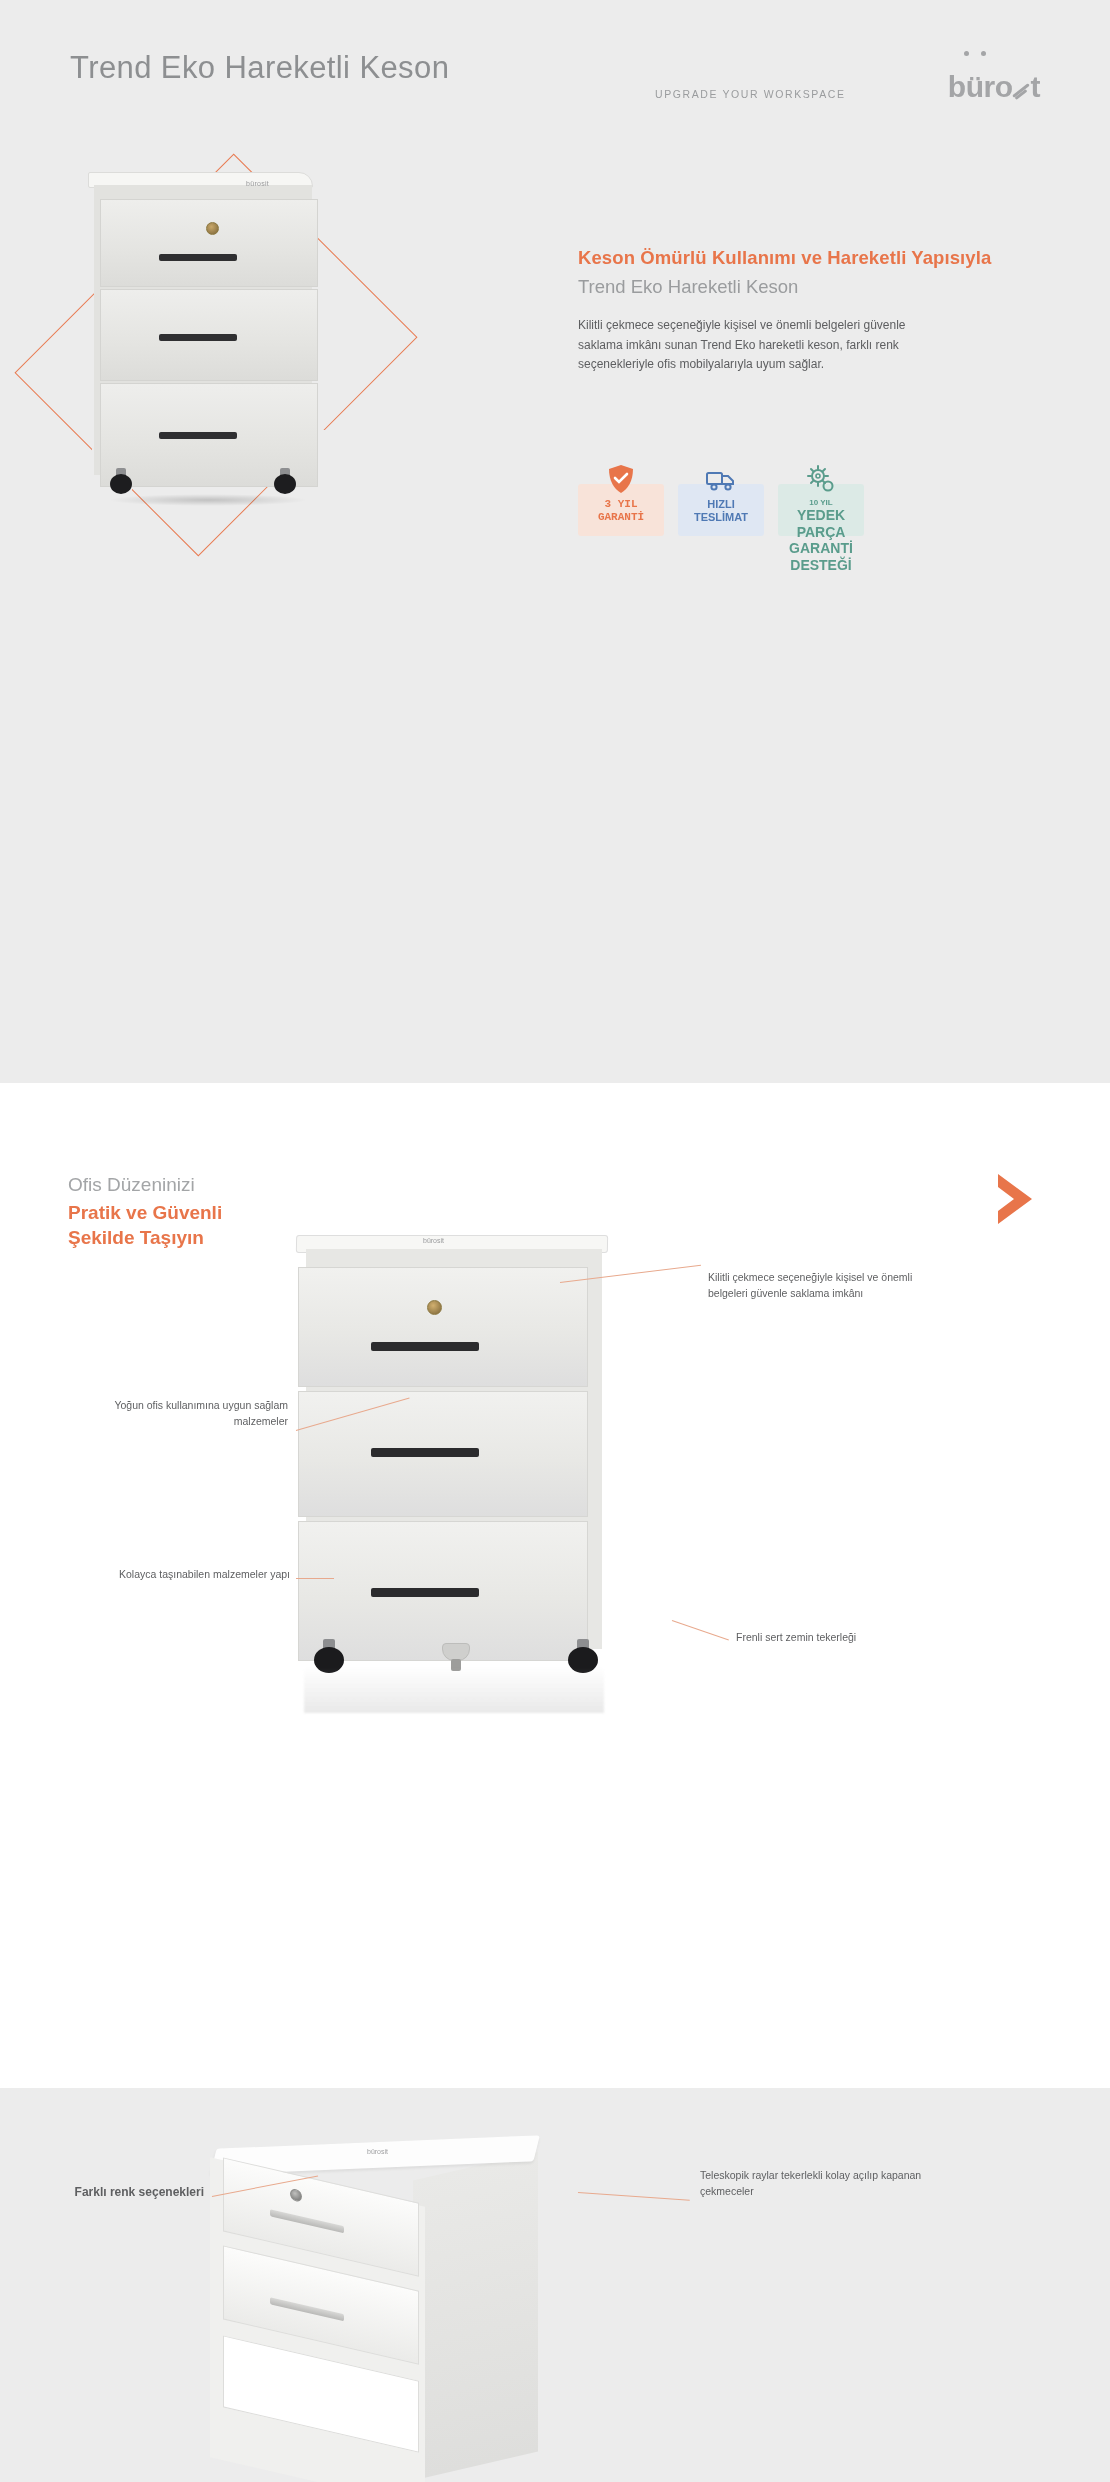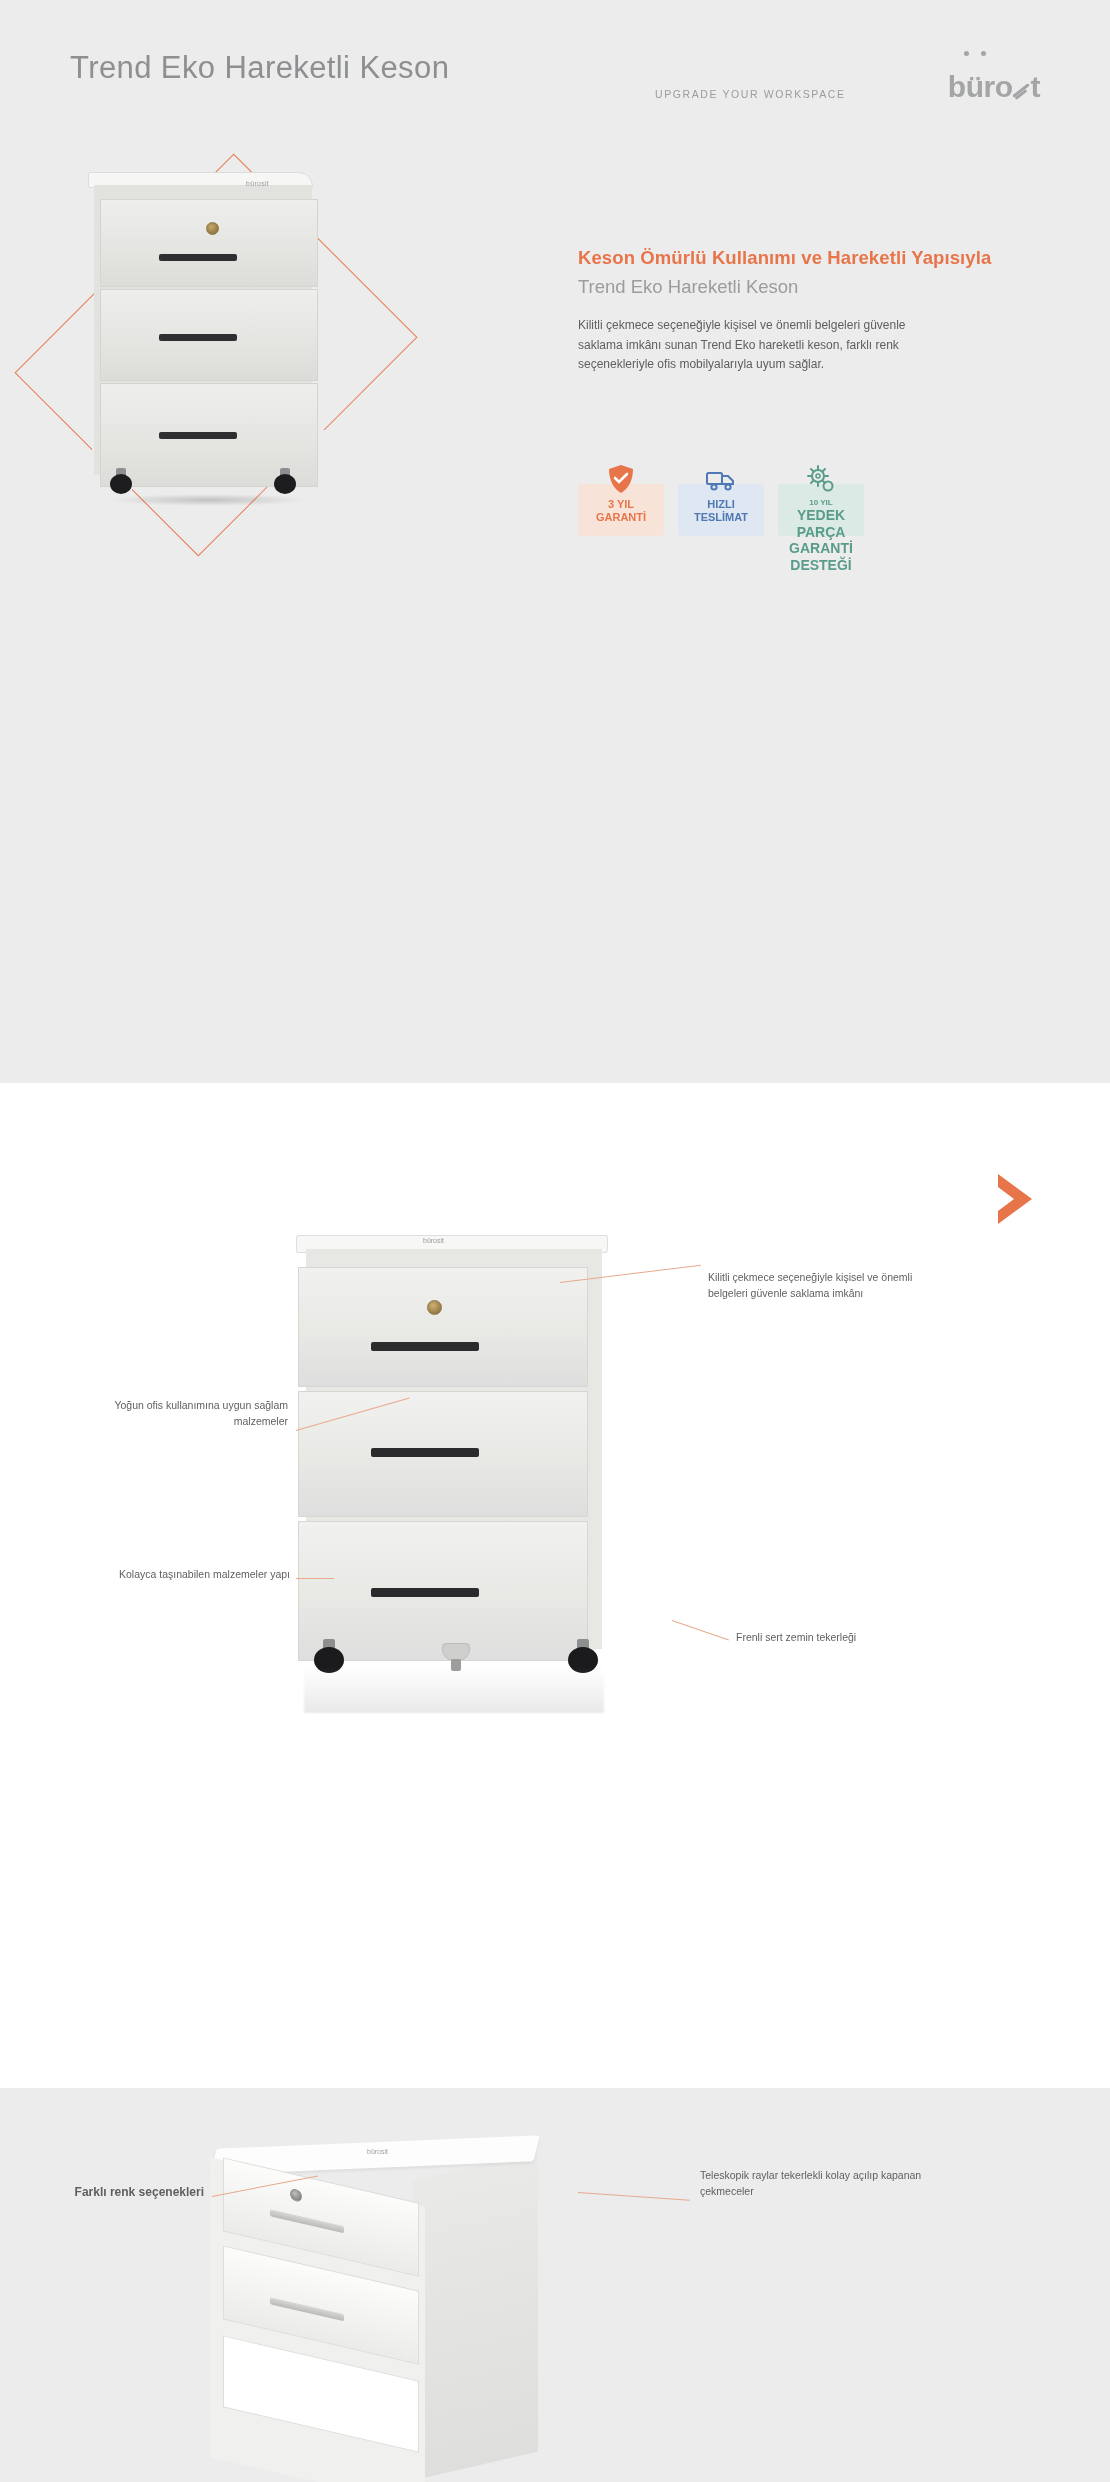--- a/index.html
+++ b/index.html
@@ -143,21 +143,21 @@
   .badge-1 .bg { background:#f8e3d9; }
   .badge-2 .bg { background:#dfe7f3; }
   .badge-3 .bg { background:#dceae6; }
   .badge .ico {
     position:relative; z-index:2; display:block; margin:2px auto 0;
     width:34px; height:34px;
   }
   .badge .lines { position:relative; z-index:2; margin-top:2px; }
   .badge .l1 { font-size:11px; font-weight:700; line-height:1.18; }
   .badge .l2 { font-size:11px; font-weight:700; line-height:1.18; }
-  .badge-1 .l1, .badge-1 .l2 { color:#e8754a; }
+  .badge-1 .l1, .badge-1 .l2 { color:#e8754a;font-family:Liberation Mono, monospace; }
   .badge-2 .l1, .badge-2 .l2 { color:#4f79b4; }
   .badge-3 .l1 { font-size:8px; color:#5a9c8c; }
   .badge-3 .l2 { font-size:14px; color:#5a9c8c; }
 
   
   .sec2 { position:relative; height:1005px; background:#ffffff; }
   .s2-head { position:absolute; left:68px; top:88px; }
   .s2-head .t1 { font-size:19px; color:#a3a5a7; font-weight:400; line-height:1.5; }
   .s2-head .t2 { font-size:19px; color:#e8754a; font-weight:700; line-height:1.35; }
   .chev-big {
@@ -368,20 +368,25 @@
           <div class="l1">10 YIL</div>
           <div class="l2">YEDEK PARÇA GARANTİ DESTEĞİ</div>
         </div>
       </div>
 
     </div>
   </section>
 
   <section class="sec2">
 
+    <div class="s2-head">
+      <div class="t1">Ofis Düzeninizi</div>
+      <div class="t2">Pratik ve Güvenli</div>
+      <div class="t2">Şekilde Taşıyın</div>
+    </div>
 
     <div class="chev-big">
       <svg width="46" height="56" viewBox="0 0 46 56">
         <path d="M6 3 L40 28 L6 53 L6 40 L22 28 L6 16 Z" fill="#e8754a"></path>
       </svg>
     </div>
 
     <div class="prod2">
       <div class="p2-top"></div>
       <div class="p2-logo">bürosit</div>

